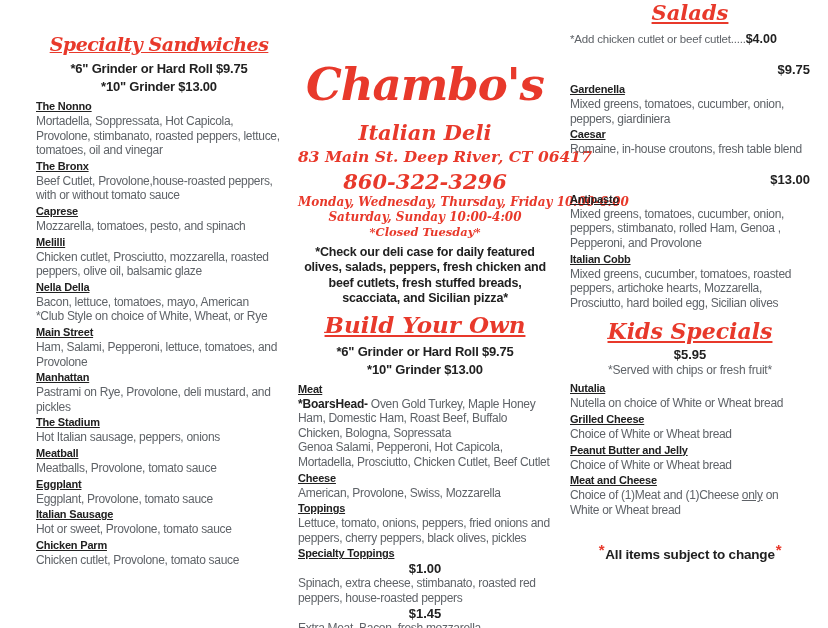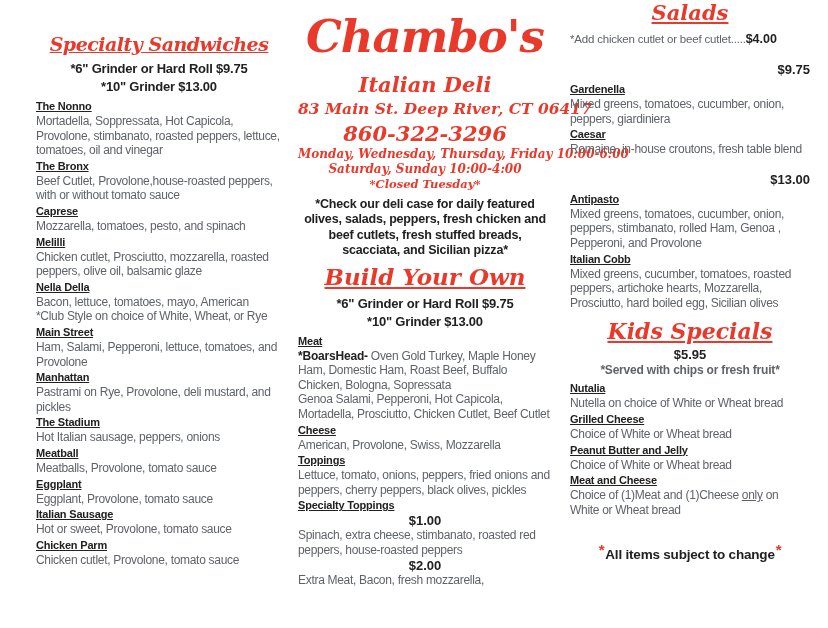--- a/index.html
+++ b/index.html
@@ -8,21 +8,21 @@
     --gray:#5f6368;
   }
   *{margin:0;padding:0;box-sizing:border-box;}
   html,body{background:#ffffff;}
   .page{
     width:828px;height:628px;background:#ffffff;overflow:hidden;
     display:flex;font-family:"Liberation Sans", sans-serif;
   }
   .col{flex:none;}
   .col-left{width:246px;margin-left:36px;padding-top:32px;}
-  .col-center{width:254px;margin-left:16px;padding-top:12px;text-align:center;}
+  .col-center{width:254px;margin-left:16px;padding-top:12px;text-align:center;margin-top:48px;}
   .col-right{width:240px;margin-left:18px;}
 
   .script{font-family:"DejaVu Serif", serif;font-style:italic;font-weight:bold;color:var(--red);}
   .script-heading{
     font-family:"DejaVu Serif", serif;font-style:italic;font-weight:bold;
     color:var(--red);text-decoration:underline;text-align:center;
   }
   .col-left .script-heading{font-size:19px;line-height:24px;margin-bottom:4px;letter-spacing:-0.5px;}
 
   .price-line{font-size:13px;font-weight:bold;color:var(--ink);text-align:center;line-height:18px;letter-spacing:-0.2px;}
@@ -42,21 +42,21 @@
   }
   .byo-heading{font-size:23px;line-height:28px;margin:4px 0 4px;}
   .tier-price{font-size:13px;font-weight:bold;color:var(--ink);text-align:center;line-height:15px;}
 
   .salads-heading{font-size:21px;line-height:26px;margin-bottom:6px;}
   .salad-note{font-size:11.5px;color:var(--gray);text-align:left;line-height:15px;white-space:nowrap;letter-spacing:-0.2px;}
   .salad-note b{color:var(--ink);font-size:12.5px;letter-spacing:0;}
   .group-price{font-size:13px;font-weight:bold;color:var(--ink);text-align:right;line-height:16px;margin-top:15px;margin-bottom:3px;}
   .kids-heading{font-size:22px;line-height:26px;margin-top:8px;}
   .kids-price{font-size:13px;font-weight:bold;color:var(--ink);text-align:center;line-height:17px;margin-top:2px;}
-  .kids-note{font-size:12px;color:var(--gray);text-align:center;line-height:15px;letter-spacing:-0.2px;font-weight:bold;}
+  .kids-note{font-size:12px;color:var(--gray);text-align:center;line-height:15px;letter-spacing:-0.2px;}
   .underlined{text-decoration:underline;}
   .bold-inline{font-weight:bold;color:var(--ink);letter-spacing:-0.2px;}
 
   .footer-note{margin-top:28px;text-align:center;font-size:13.5px;font-weight:bold;color:var(--ink);letter-spacing:-0.2px;}
   .footer-ast{color:var(--red);font-weight:bold;font-size:15px;position:relative;top:-4px;padding:0 1px;}
 </style>
 </head>
 <body>
 
 <div class="page">
@@ -143,21 +143,21 @@
         <div class="item-desc">American, Provolone, Swiss, Mozzarella</div>
       </div>
       <div>
         <div class="item-name">Toppings</div>
         <div class="item-desc">Lettuce, tomato, onions, peppers, fried onions and peppers, cherry peppers, black olives, pickles</div>
       </div>
       <div>
         <div class="item-name">Specialty Toppings</div>
         <div class="tier-price">$1.00</div>
         <div class="item-desc">Spinach, extra cheese, stimbanato, roasted red peppers, house-roasted peppers</div>
-        <div class="tier-price">$2.00</div>
+        <div class="tier-price">$1.45</div>
         <div class="item-desc">Extra Meat, Bacon, fresh mozzarella,</div>
       </div>
     </div>
   </div>
 
   <div class="col col-right">
     <h2 class="script-heading salads-heading">Salads</h2>
     <div class="salad-note"><span>*Add chicken cutlet or beef cutlet.....</span><b>$4.00</b></div>
 
     <div class="group-price">$9.75</div>

